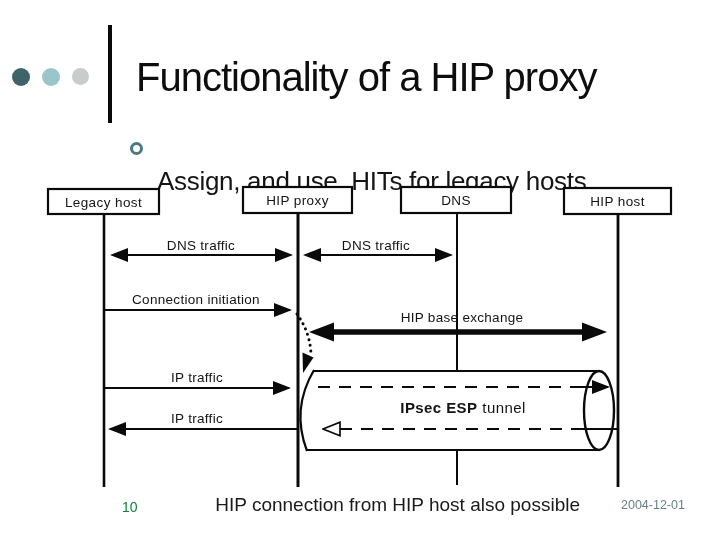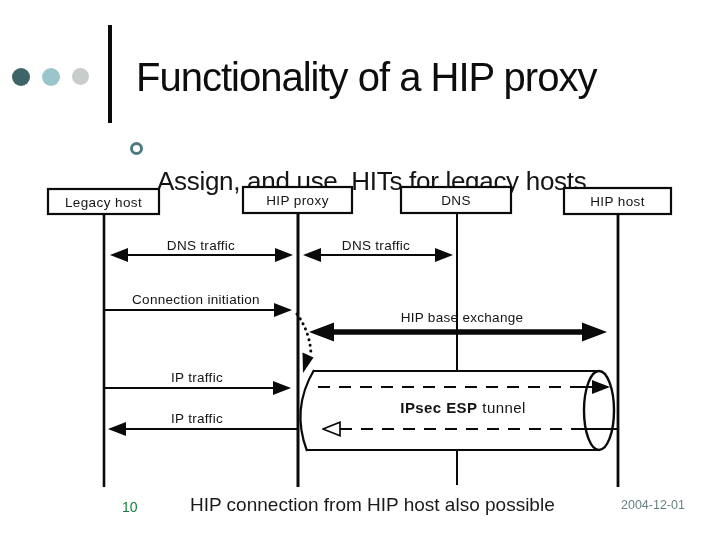--- a/index.html
+++ b/index.html
@@ -23,21 +23,21 @@
   }
   .bullet-text{
     position:absolute;left:157px;top:136px;font-size:26px;line-height:1;
     color:#141414;white-space:nowrap;letter-spacing:-0.3px;margin-top:32px;
   }
   .diagram{position:absolute;left:0;top:0;width:720px;height:540px;}
   .footer-page{
     position:absolute;left:122px;top:499px;font-size:14px;color:#15803d;
   }
   .footer-caption{
-    position:absolute;left:190px;top:494px;width:390px;text-align:left;
+    position:absolute;left:190px;top:494px;width:390px;text-align:right;
     font-size:19px;color:#1a1a1a;white-space:nowrap;
   }
   .footer-date{
     position:absolute;left:614px;top:498px;font-size:12.5px;color:#6a8184;margin-left:7px;
   }
   text{font-family:"Liberation Sans",sans-serif;fill:#141414;}
   .nodelbl{font-size:13.5px;letter-spacing:0.4px;}
   .msglbl{font-size:13.5px;letter-spacing:0.3px;}
   .tunlbl{font-size:15px;letter-spacing:0.4px;}
 </style>

